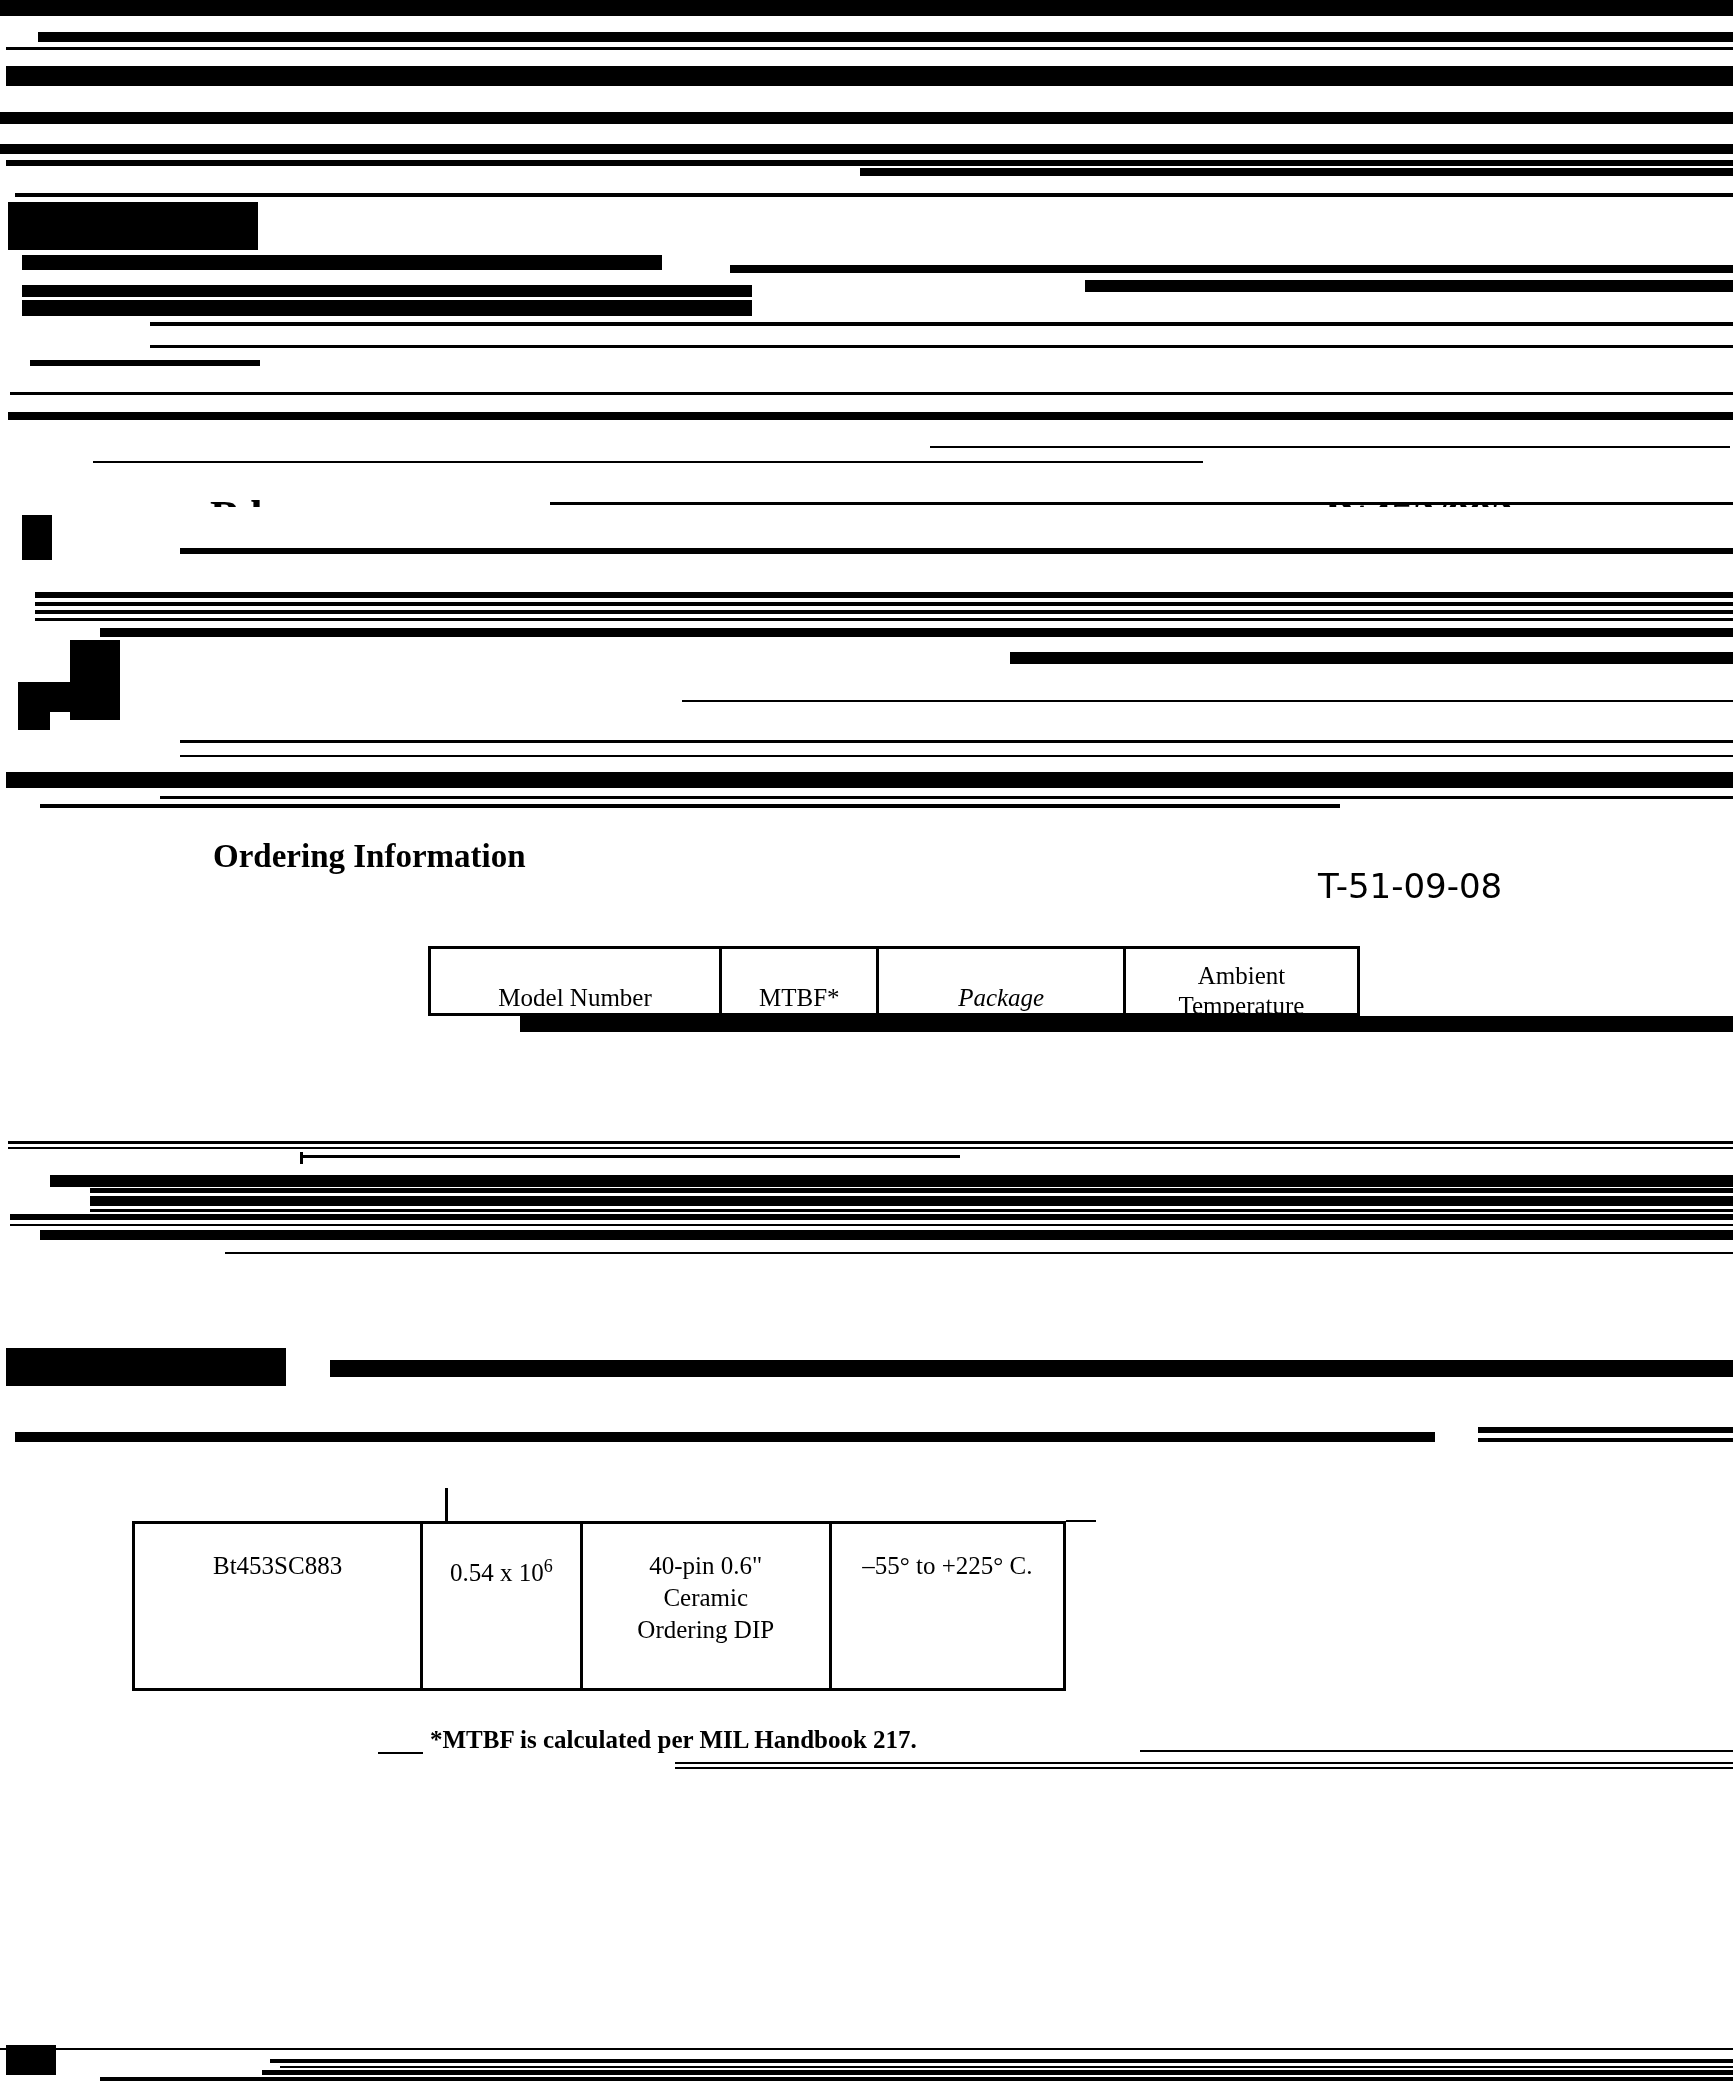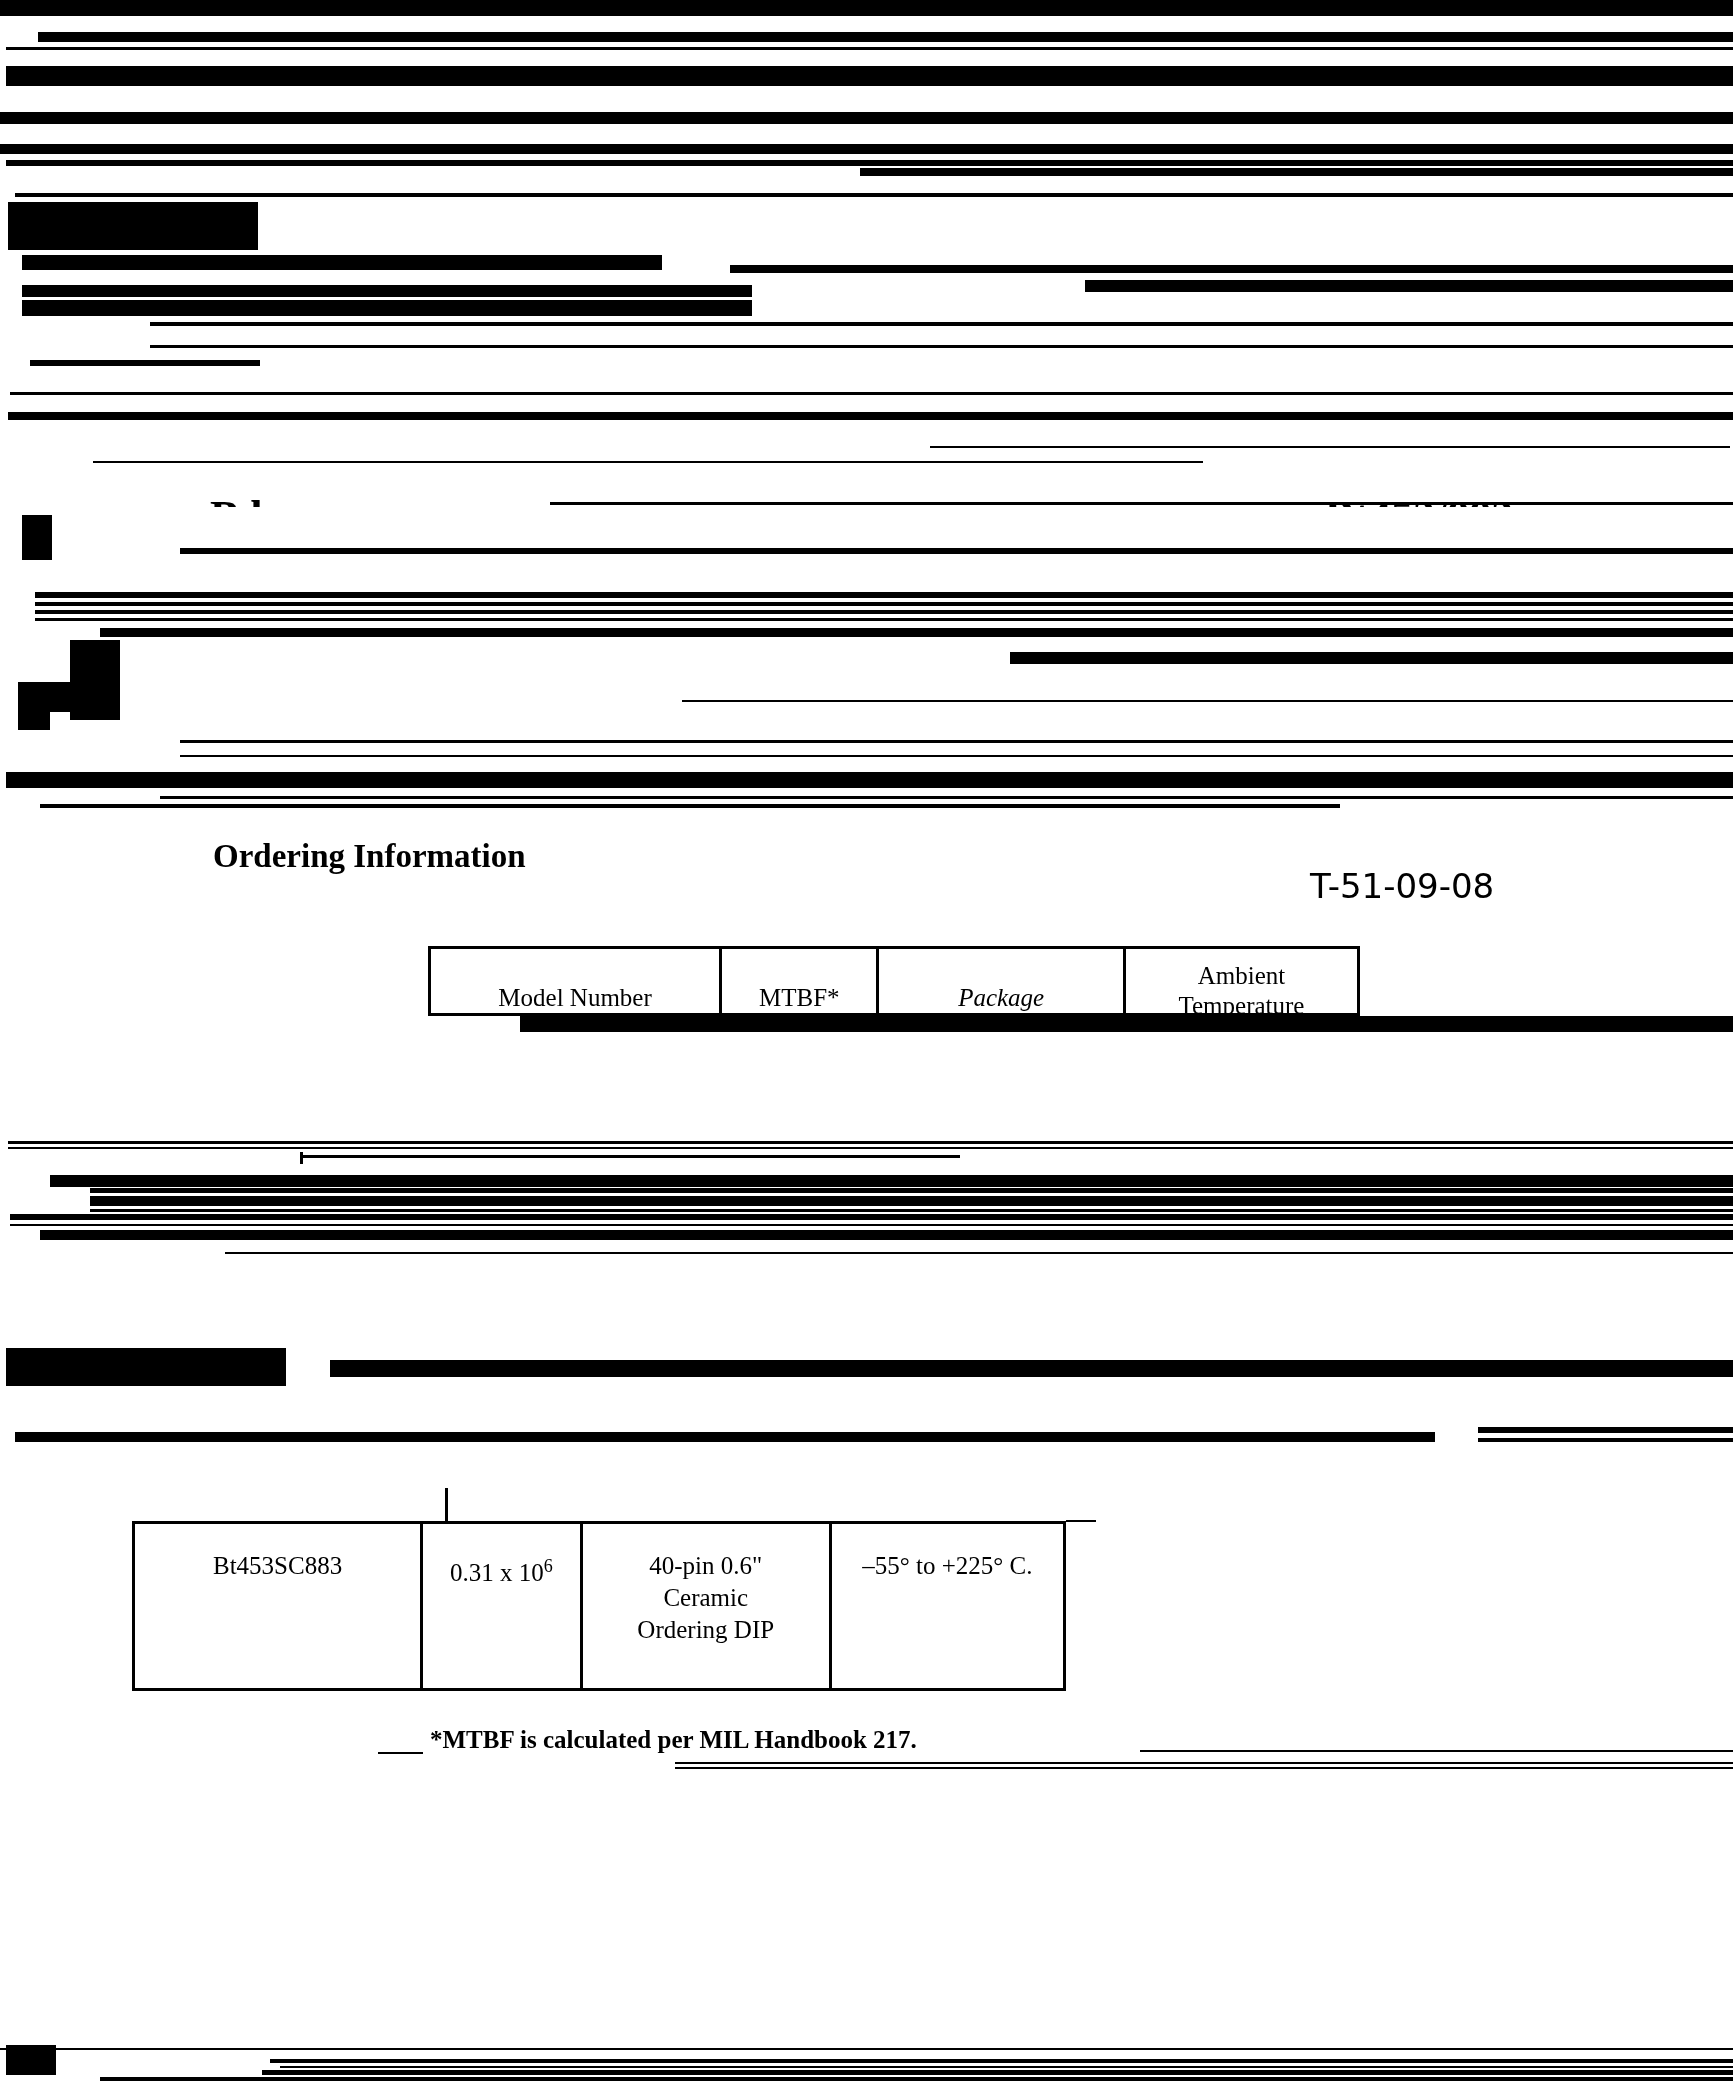--- a/index.html
+++ b/index.html
@@ -2,21 +2,21 @@
 <html><head>
 <meta charset="utf-8">
 <style>
   html,body{margin:0;padding:0;background:#fff;}
   body{width:1733px;height:2093px;position:relative;overflow:hidden;font-family:"Liberation Serif","DejaVu Serif",serif;color:#000;}
   .bar{position:absolute;background:#000;}
   .t{position:absolute;white-space:nowrap;}
   .clip{overflow:hidden;}
   .h-title{font-family:"Liberation Serif",serif;font-weight:bold;font-size:44px;height:20px;line-height:60px;}
   .sect{font-weight:bold;font-size:33px;}
-  .code{font-family:"DejaVu Sans",sans-serif;font-size:34px;}
+  .code{font-family:"DejaVu Sans",sans-serif;font-size:34px;margin-left:8px;}
   table{position:absolute;border-collapse:collapse;font-family:"Liberation Serif",serif;}
   td,th{border:3px solid #000;font-weight:normal;text-align:center;vertical-align:top;}
   .hdr th{font-size:25px;vertical-align:bottom;line-height:30px;padding:0;}
   .row td{font-size:25px;line-height:32px;padding-top:26px;}
   .foot{font-size:25px;}
 </style>
 </head>
 <body>
 
 <div class="bar" style="left:0;top:0;width:1733px;height:16px;"></div>
@@ -101,21 +101,21 @@
 <div class="bar" style="left:15px;top:1432px;width:1420px;height:10px;"></div>
 <div class="bar" style="left:1478px;top:1427px;width:255px;height:6px;"></div>
 <div class="bar" style="left:1478px;top:1438px;width:255px;height:4px;"></div>
 
 <div class="bar" style="left:445px;top:1488px;width:3px;height:34px;"></div>
 <table style="left:132px;top:1521px;width:934px;height:170px;">
   <tbody>
       <tr class="row">
     <td style="width:284px;">Bt453SC883</td>
     <td style="width:155px;">
-      <span>0.31 x 10</span><sup style="font-size:18px;">6</sup>
+      <span>0.54 x 10</span><sup style="font-size:18px;">6</sup>
     </td>
     <td style="width:245px;">
       <div>40-pin  0.6"</div>
       <div>Ceramic</div>
       <div>Ordering DIP</div>
     </td>
     <td style="width:230px;">–55° to +225° C.</td>
   </tr>
 </tbody>
   </table>

